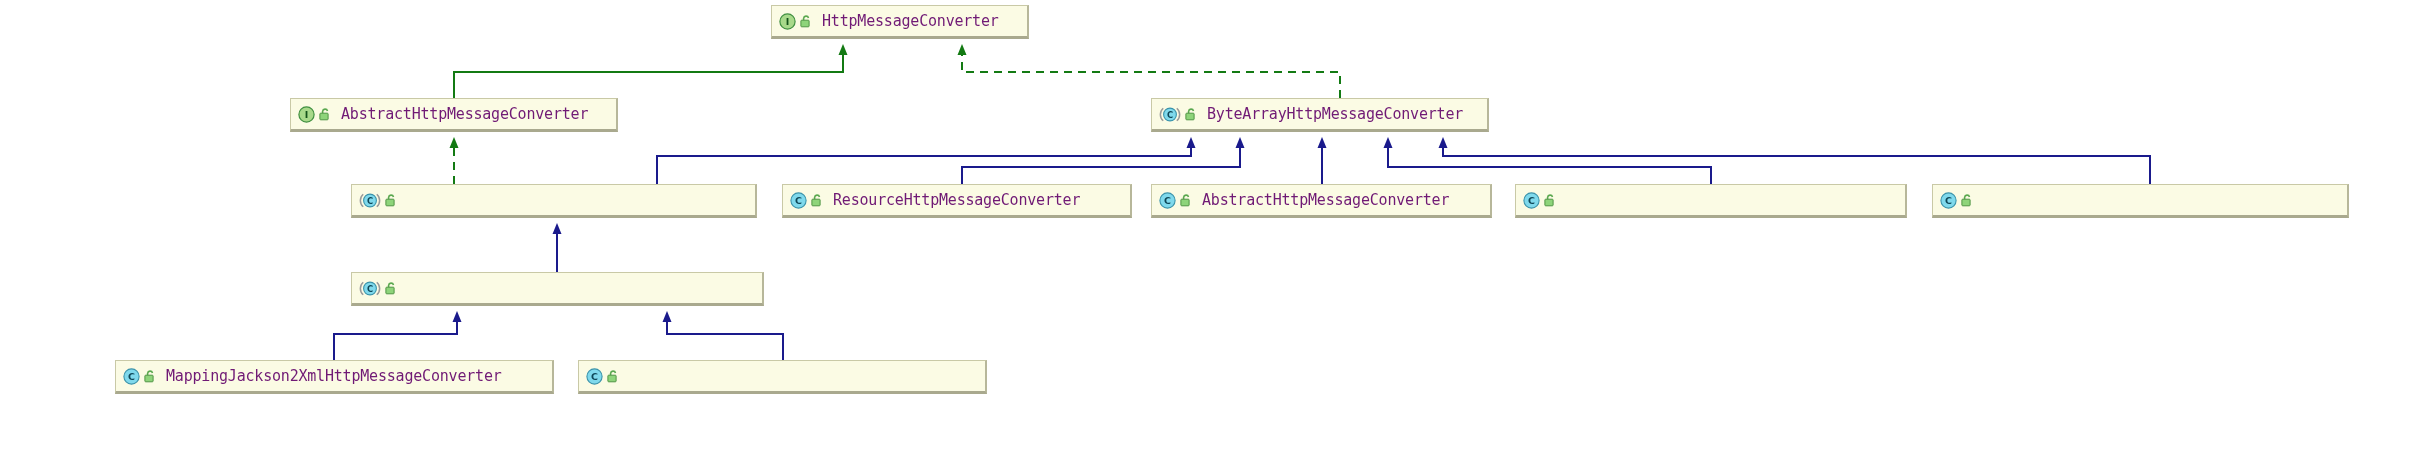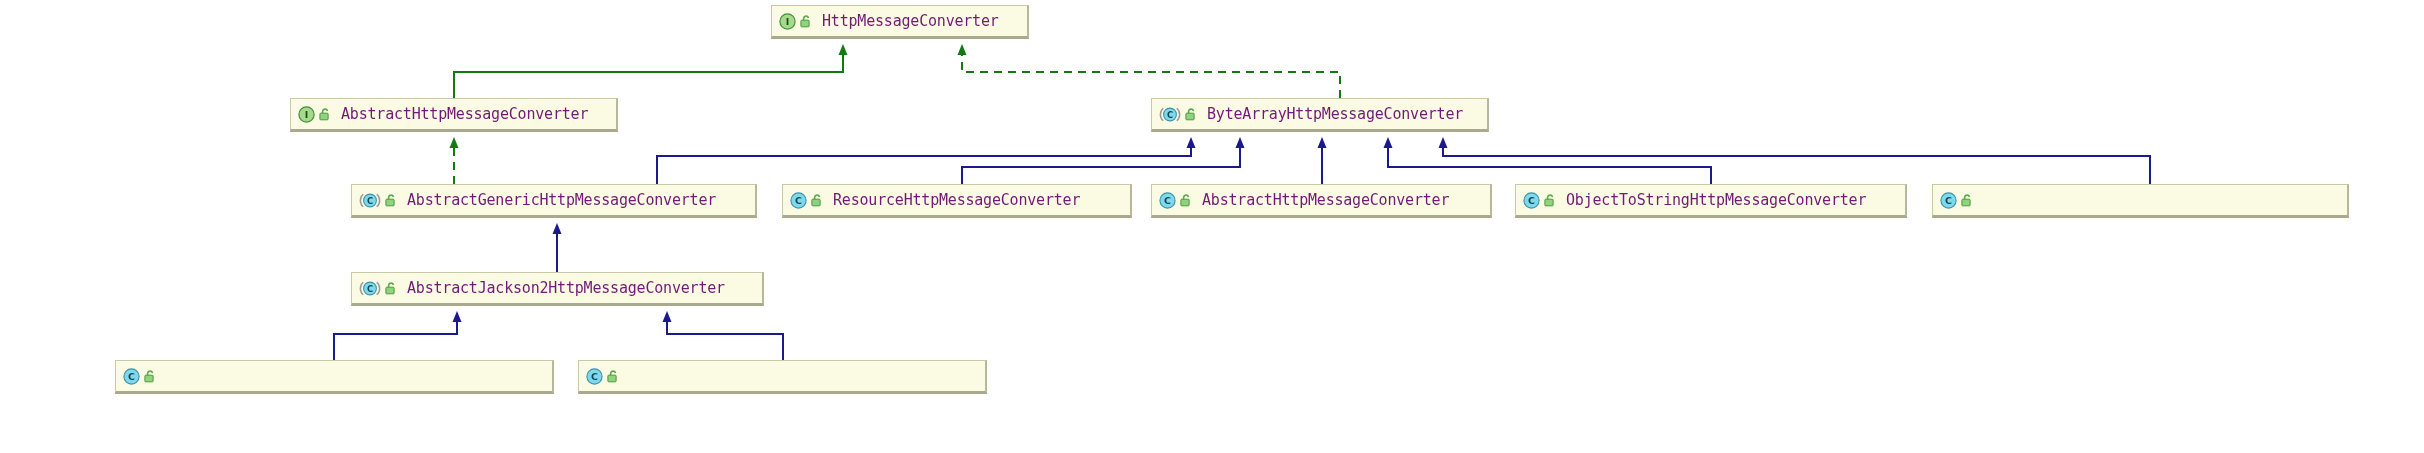--- a/index.html
+++ b/index.html
@@ -157,21 +157,20 @@
               <path d="M4.2 2.2 A8.4 8.4 0 0 0 4.2 14.8" fill="none" stroke="#9a9a9a" stroke-width="1.5"></path>
               <path d="M17.8 2.2 A8.4 8.4 0 0 1 17.8 14.8" fill="none" stroke="#9a9a9a" stroke-width="1.5"></path>
               <circle cx="11" cy="8.5" r="6.4" fill="#7fd9ec" stroke="#3a93ab" stroke-width="1.1"></circle>
               <text x="11" y="11.9" text-anchor="middle" font-family="DejaVu Sans, sans-serif" font-size="8.4" font-weight="bold" fill="#0d4657">C</text>
             </svg></span>
           <span class="ico lock-icon"><svg width="14" height="15" viewBox="0 0 14 15" xmlns="http://www.w3.org/2000/svg">
               <path d="M4.6 6.4 V4.3 a2.5 2.5 0 0 1 4.9 -0.3" fill="none" stroke="#5aa84f" stroke-width="1.6"></path>
               <rect x="1.9" y="6.2" width="8.2" height="6.6" rx="0.8" fill="#8ed47a" stroke="#4f9444" stroke-width="1"></rect>
             </svg></span>
         </span>
-        <span class="node-label">AbstractGenericHttpMessageConverter</span>
       </div>
       <div class="node" style="left: 782px; top: 184px; width: 350px;">
         <span class="node-icons">
           <span class="ico type-icon"><svg width="17" height="17" viewBox="0 0 17 17" xmlns="http://www.w3.org/2000/svg">
               <circle cx="8.5" cy="8.5" r="7.6" fill="#7fd9ec" stroke="#3a93ab" stroke-width="1.1"></circle>
               <text x="8.5" y="12.3" text-anchor="middle" font-family="DejaVu Sans, sans-serif" font-size="9.5" font-weight="bold" fill="#0d4657">C</text>
             </svg></span>
           <span class="ico lock-icon"><svg width="14" height="15" viewBox="0 0 14 15" xmlns="http://www.w3.org/2000/svg">
               <path d="M4.6 6.4 V4.3 a2.5 2.5 0 0 1 4.9 -0.3" fill="none" stroke="#5aa84f" stroke-width="1.6"></path>
               <rect x="1.9" y="6.2" width="8.2" height="6.6" rx="0.8" fill="#8ed47a" stroke="#4f9444" stroke-width="1"></rect>
@@ -196,21 +195,20 @@
         <span class="node-icons">
           <span class="ico type-icon"><svg width="17" height="17" viewBox="0 0 17 17" xmlns="http://www.w3.org/2000/svg">
               <circle cx="8.5" cy="8.5" r="7.6" fill="#7fd9ec" stroke="#3a93ab" stroke-width="1.1"></circle>
               <text x="8.5" y="12.3" text-anchor="middle" font-family="DejaVu Sans, sans-serif" font-size="9.5" font-weight="bold" fill="#0d4657">C</text>
             </svg></span>
           <span class="ico lock-icon"><svg width="14" height="15" viewBox="0 0 14 15" xmlns="http://www.w3.org/2000/svg">
               <path d="M4.6 6.4 V4.3 a2.5 2.5 0 0 1 4.9 -0.3" fill="none" stroke="#5aa84f" stroke-width="1.6"></path>
               <rect x="1.9" y="6.2" width="8.2" height="6.6" rx="0.8" fill="#8ed47a" stroke="#4f9444" stroke-width="1"></rect>
             </svg></span>
         </span>
-        <span class="node-label">ObjectToStringHttpMessageConverter</span>
       </div>
       <div class="node" style="left: 1932px; top: 184px; width: 417px;">
         <span class="node-icons">
           <span class="ico type-icon"><svg width="17" height="17" viewBox="0 0 17 17" xmlns="http://www.w3.org/2000/svg">
               <circle cx="8.5" cy="8.5" r="7.6" fill="#7fd9ec" stroke="#3a93ab" stroke-width="1.1"></circle>
               <text x="8.5" y="12.3" text-anchor="middle" font-family="DejaVu Sans, sans-serif" font-size="9.5" font-weight="bold" fill="#0d4657">C</text>
             </svg></span>
           <span class="ico lock-icon"><svg width="14" height="15" viewBox="0 0 14 15" xmlns="http://www.w3.org/2000/svg">
               <path d="M4.6 6.4 V4.3 a2.5 2.5 0 0 1 4.9 -0.3" fill="none" stroke="#5aa84f" stroke-width="1.6"></path>
               <rect x="1.9" y="6.2" width="8.2" height="6.6" rx="0.8" fill="#8ed47a" stroke="#4f9444" stroke-width="1"></rect>
@@ -223,33 +221,33 @@
               <path d="M4.2 2.2 A8.4 8.4 0 0 0 4.2 14.8" fill="none" stroke="#9a9a9a" stroke-width="1.5"></path>
               <path d="M17.8 2.2 A8.4 8.4 0 0 1 17.8 14.8" fill="none" stroke="#9a9a9a" stroke-width="1.5"></path>
               <circle cx="11" cy="8.5" r="6.4" fill="#7fd9ec" stroke="#3a93ab" stroke-width="1.1"></circle>
               <text x="11" y="11.9" text-anchor="middle" font-family="DejaVu Sans, sans-serif" font-size="8.4" font-weight="bold" fill="#0d4657">C</text>
             </svg></span>
           <span class="ico lock-icon"><svg width="14" height="15" viewBox="0 0 14 15" xmlns="http://www.w3.org/2000/svg">
               <path d="M4.6 6.4 V4.3 a2.5 2.5 0 0 1 4.9 -0.3" fill="none" stroke="#5aa84f" stroke-width="1.6"></path>
               <rect x="1.9" y="6.2" width="8.2" height="6.6" rx="0.8" fill="#8ed47a" stroke="#4f9444" stroke-width="1"></rect>
             </svg></span>
         </span>
-        <span class="node-label">AbstractJackson2HttpMessageConverter</span>
       </div>
       <div class="node" style="left: 115px; top: 360px; width: 439px;">
         <span class="node-icons">
           <span class="ico type-icon"><svg width="17" height="17" viewBox="0 0 17 17" xmlns="http://www.w3.org/2000/svg">
               <circle cx="8.5" cy="8.5" r="7.6" fill="#7fd9ec" stroke="#3a93ab" stroke-width="1.1"></circle>
               <text x="8.5" y="12.3" text-anchor="middle" font-family="DejaVu Sans, sans-serif" font-size="9.5" font-weight="bold" fill="#0d4657">C</text>
             </svg></span>
           <span class="ico lock-icon"><svg width="14" height="15" viewBox="0 0 14 15" xmlns="http://www.w3.org/2000/svg">
               <path d="M4.6 6.4 V4.3 a2.5 2.5 0 0 1 4.9 -0.3" fill="none" stroke="#5aa84f" stroke-width="1.6"></path>
               <rect x="1.9" y="6.2" width="8.2" height="6.6" rx="0.8" fill="#8ed47a" stroke="#4f9444" stroke-width="1"></rect>
             </svg></span>
         </span>
+        <span class="node-label">MappingJackson2XmlHttpMessageConverter</span>
       </div>
       <div class="node" style="left: 578px; top: 360px; width: 409px;">
         <span class="node-icons">
           <span class="ico type-icon"><svg width="17" height="17" viewBox="0 0 17 17" xmlns="http://www.w3.org/2000/svg">
               <circle cx="8.5" cy="8.5" r="7.6" fill="#7fd9ec" stroke="#3a93ab" stroke-width="1.1"></circle>
               <text x="8.5" y="12.3" text-anchor="middle" font-family="DejaVu Sans, sans-serif" font-size="9.5" font-weight="bold" fill="#0d4657">C</text>
             </svg></span>
           <span class="ico lock-icon"><svg width="14" height="15" viewBox="0 0 14 15" xmlns="http://www.w3.org/2000/svg">
               <path d="M4.6 6.4 V4.3 a2.5 2.5 0 0 1 4.9 -0.3" fill="none" stroke="#5aa84f" stroke-width="1.6"></path>
               <rect x="1.9" y="6.2" width="8.2" height="6.6" rx="0.8" fill="#8ed47a" stroke="#4f9444" stroke-width="1"></rect>

